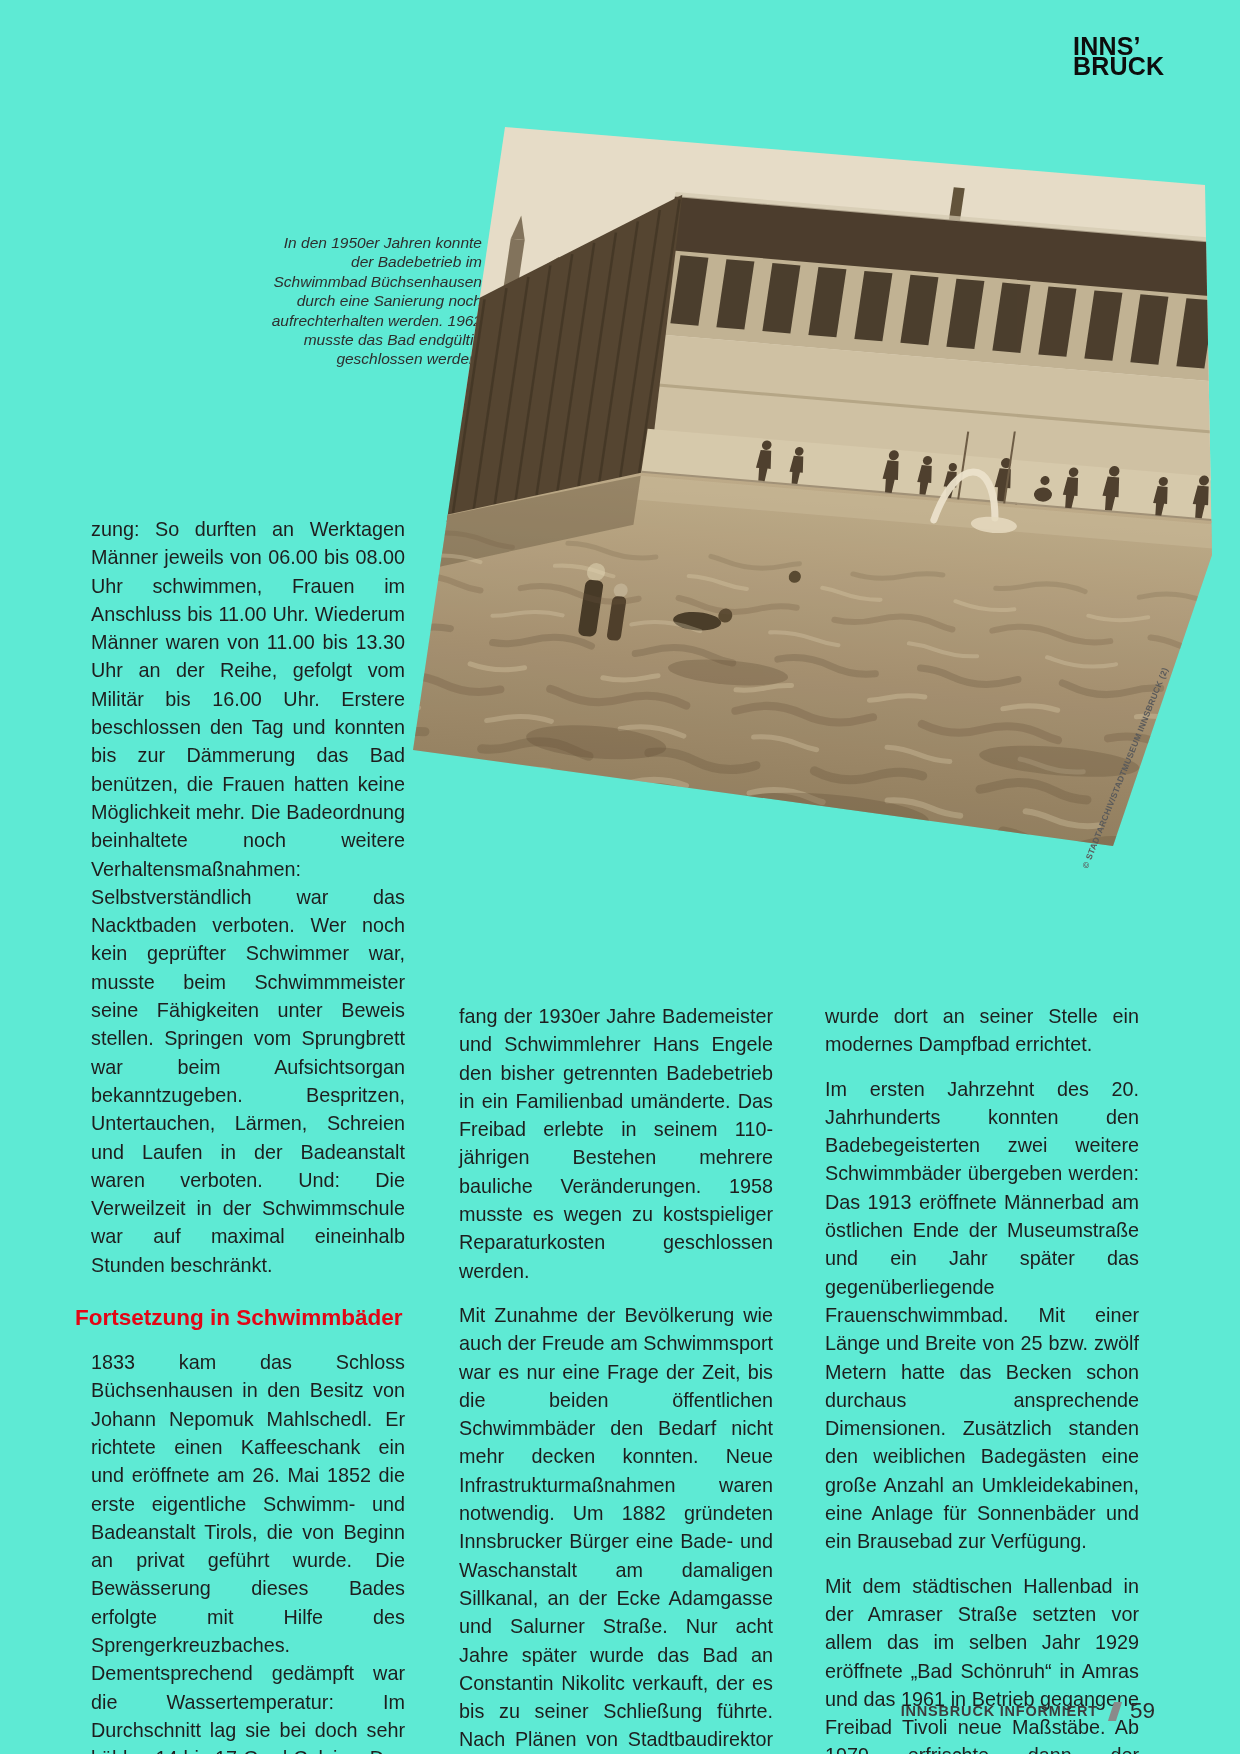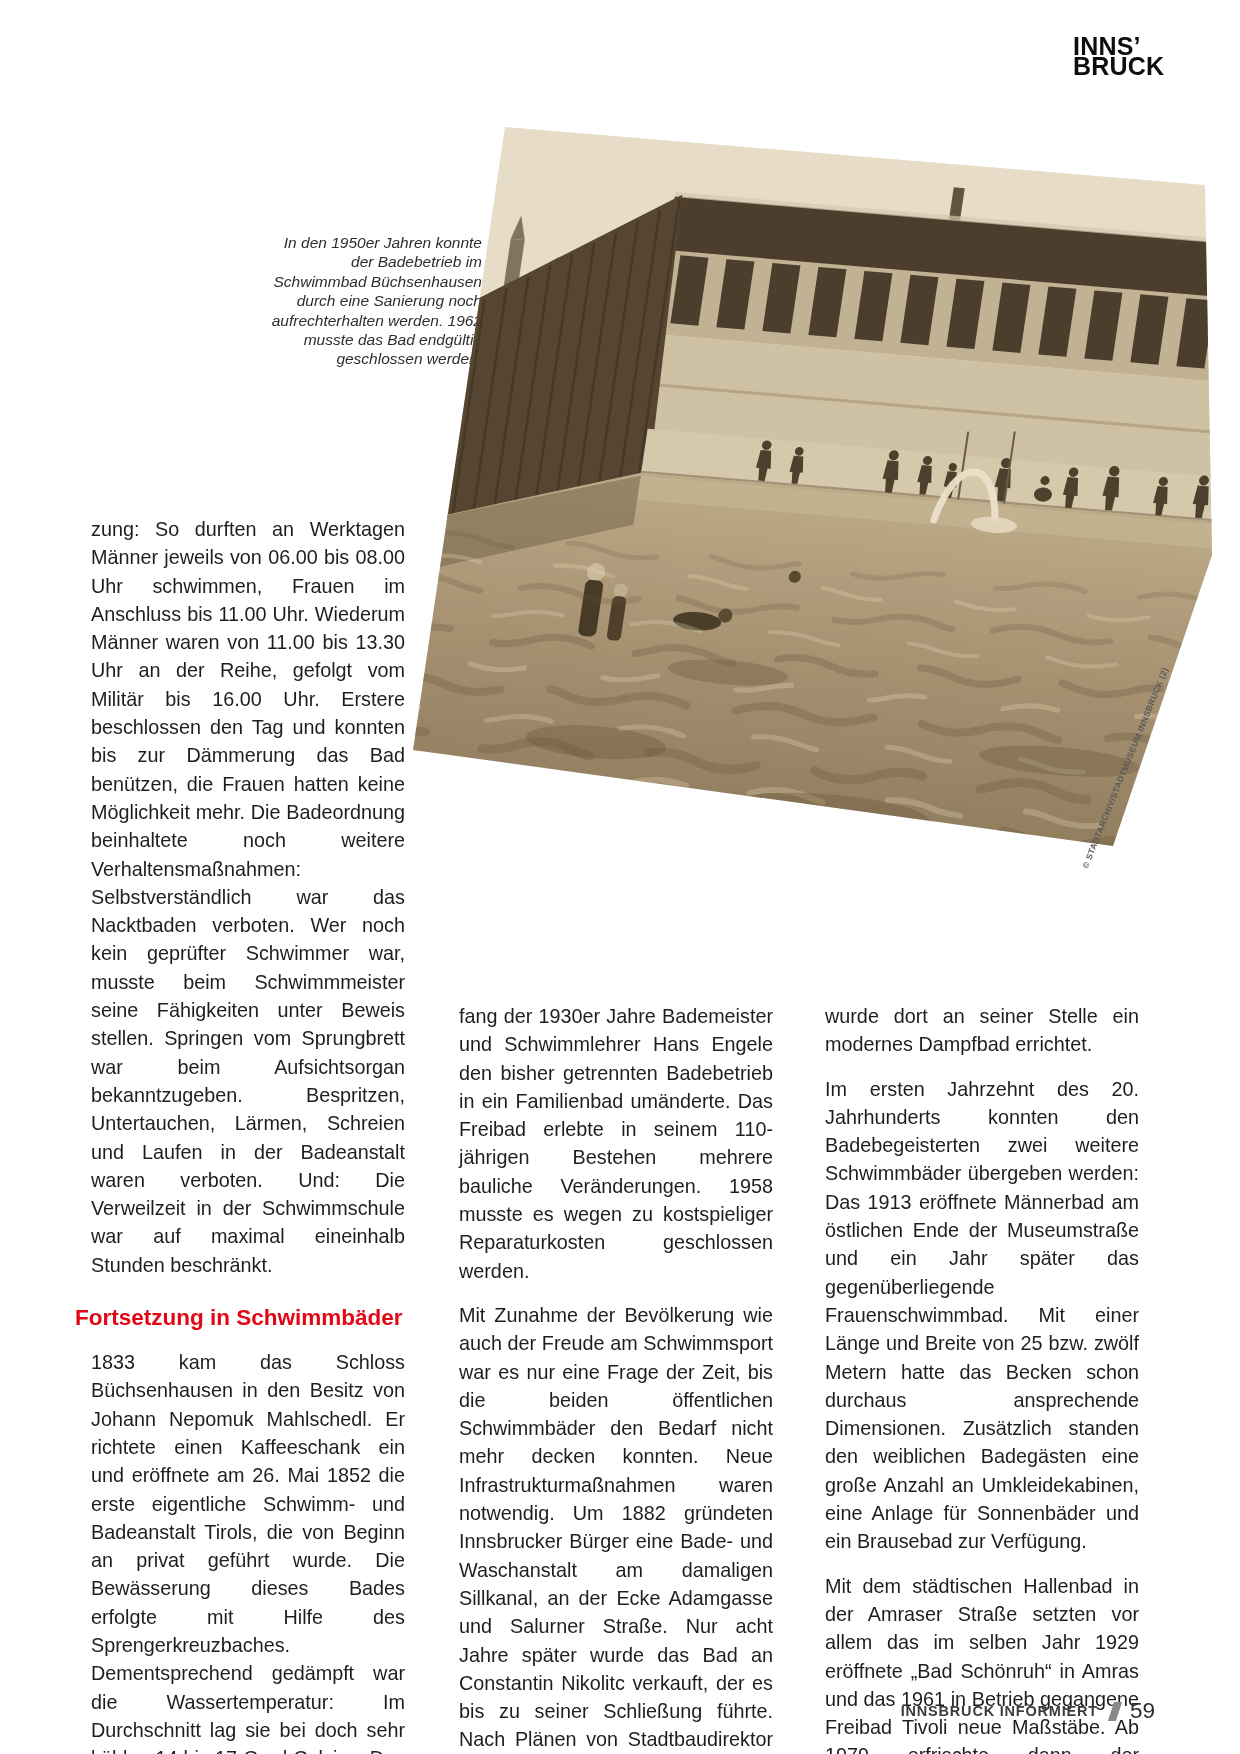--- a/index.html
+++ b/index.html
@@ -1,20 +1,20 @@
 <!DOCTYPE html>
 <html lang="de"><head>
 <meta charset="utf-8">
 <style>
   html,body{margin:0;padding:0;}
   body{background:#888;}
   .page{
     position:relative;
     width:1240px;height:1754px;
-    background:#ffffff;
+    background:#5eead4;
     margin:0 auto;
     overflow:hidden;
     font-family:"Liberation Sans","DejaVu Sans",sans-serif;
     color:#1e1e1e;
   }
   
   .logo{
     position:absolute;left:1073px;top:36px;
     font-weight:800;font-size:25px;line-height:20px;
     letter-spacing:.2px;color:#0d0d0d;

